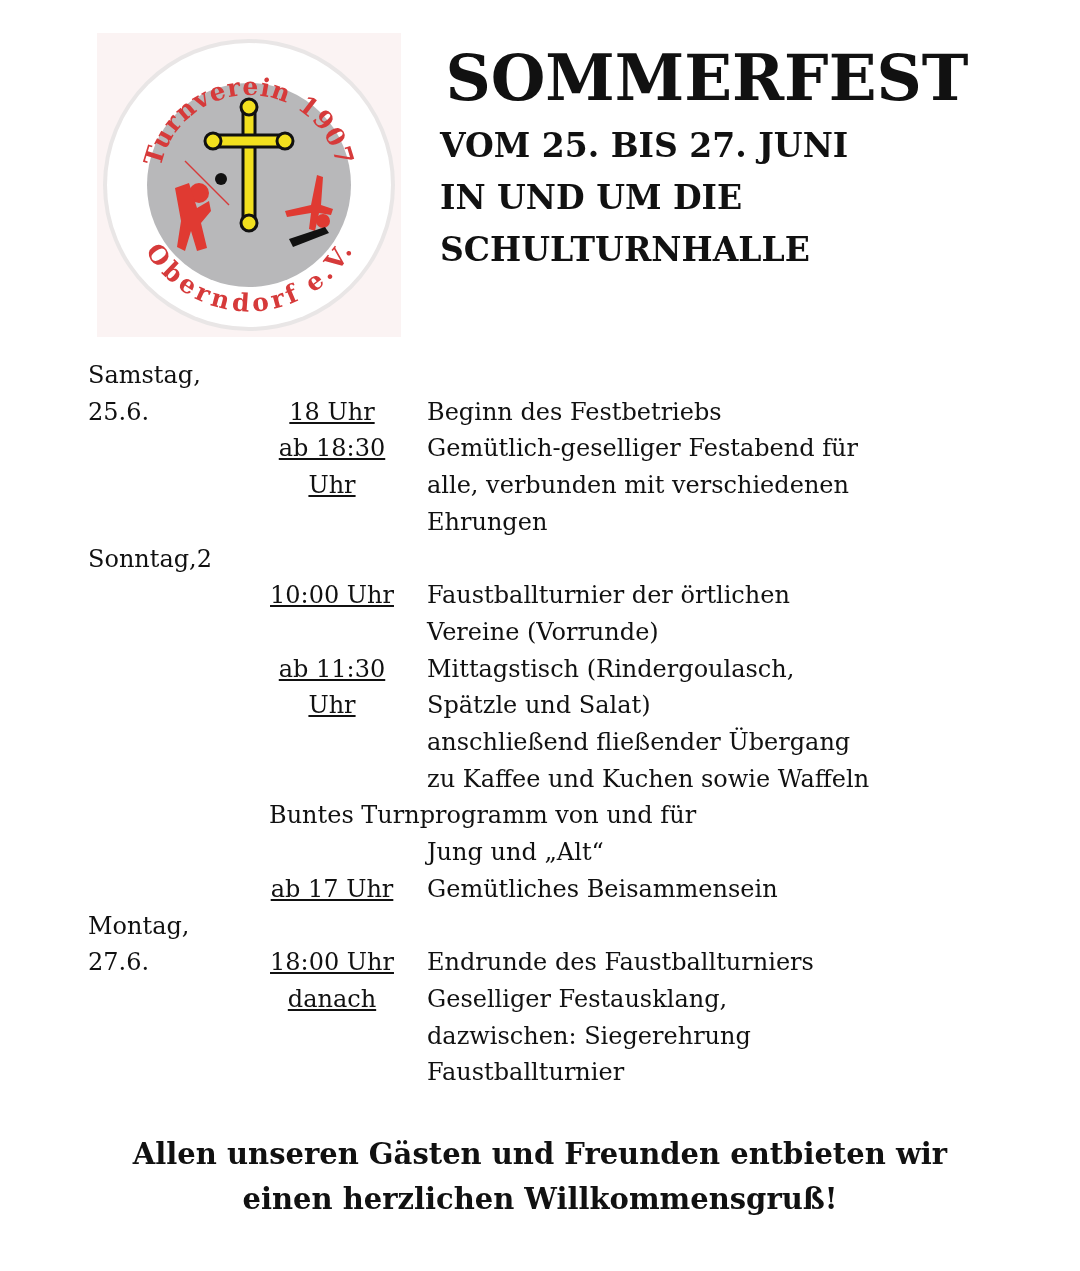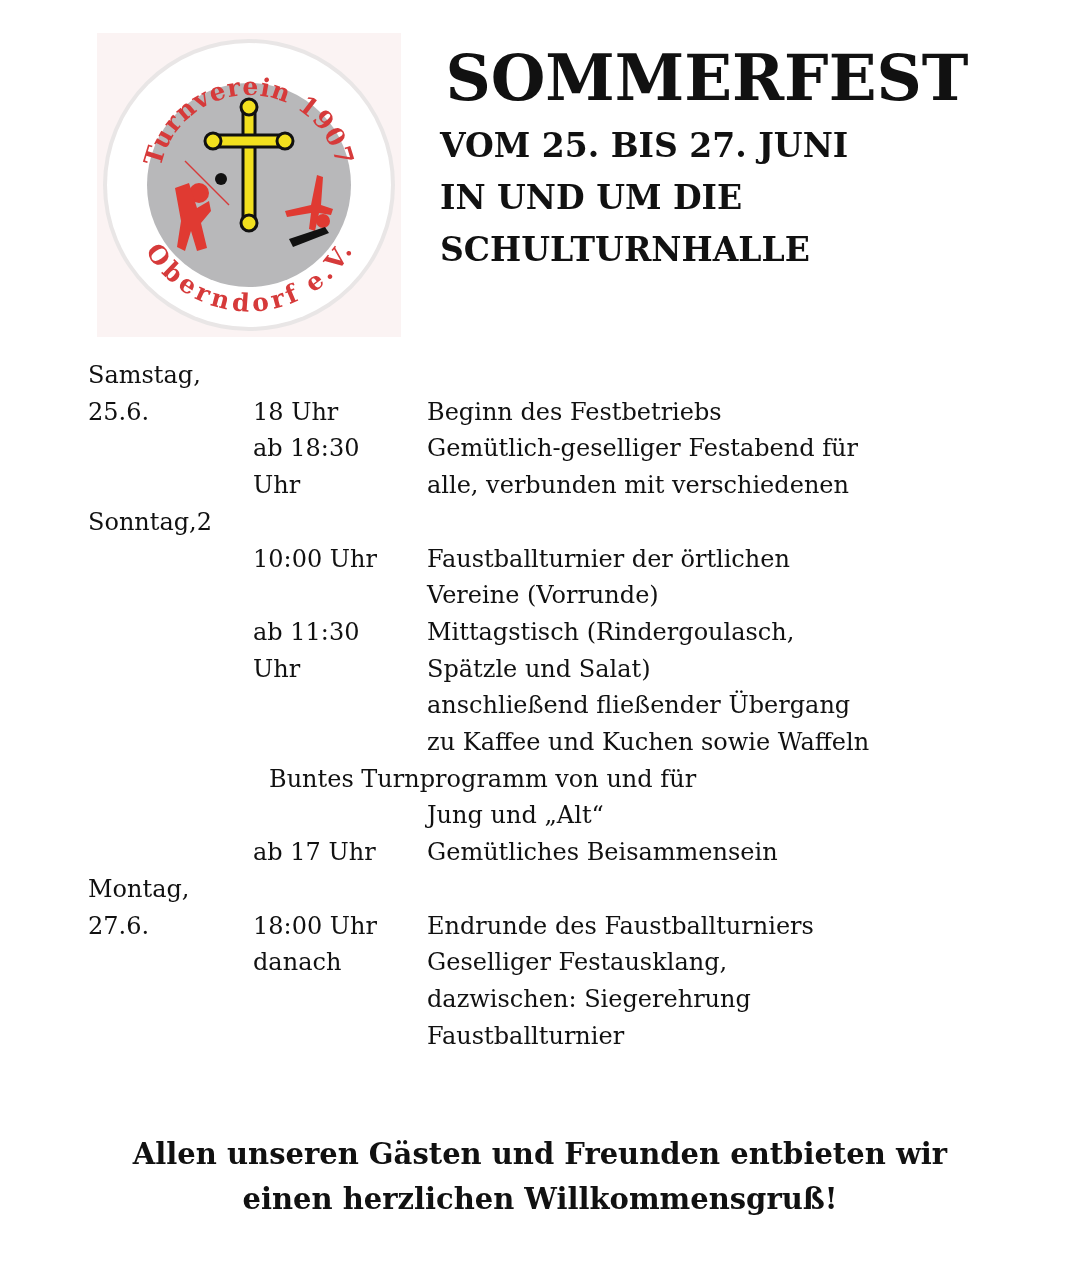--- a/index.html
+++ b/index.html
@@ -23,21 +23,21 @@
     .subtitle {
       font-family: "DejaVu Serif", serif; font-weight: bold; font-size: 33px;
       line-height: 48px; margin-top: 4px;
     }
     .schedule {
       position: absolute; left: 80px; top: 357px; width: 900px;
       font-family: "DejaVu Serif", serif; font-size: 24px; line-height: 36.7px;
     }
     .row { display: flex; }
     .day { width: 165px; flex: none; white-space: nowrap; margin-left: 8px; }
-    .time { width: 158px; flex: none; text-align: left; white-space: nowrap; }
+    .time { width: 158px; flex: none; text-align: center; white-space: nowrap; text-decoration: underline; }
     .desc { padding-left: 16px; flex: 1; white-space: nowrap; }
     .footer {
       position: absolute; left: 60px; top: 1132px; width: 960px; text-align: center;
       font-family: "DejaVu Serif", serif; font-weight: bold; font-size: 29px;
       line-height: 45px;
     }
   </style>
 </head>
 <body>
 
@@ -105,20 +105,21 @@
       <span class="desc">Gemütlich-geselliger Festabend für</span>
     </div>
   <div class="row">
       <span class="day"></span>
       <span class="time">Uhr</span>
       <span class="desc">alle, verbunden mit verschiedenen</span>
     </div>
   <div class="row">
       <span class="day"></span>
       <span class="time"></span>
+      <span class="desc">Ehrungen</span>
     </div>
   <div class="row">
       <span class="day">Sonntag,2</span>
       <span class="time"></span>
       <span class="desc"></span>
     </div>
   <div class="row">
       <span class="day"></span>
       <span class="time">10:00 Uhr</span>
       <span class="desc">Faustballturnier der örtlichen</span>

